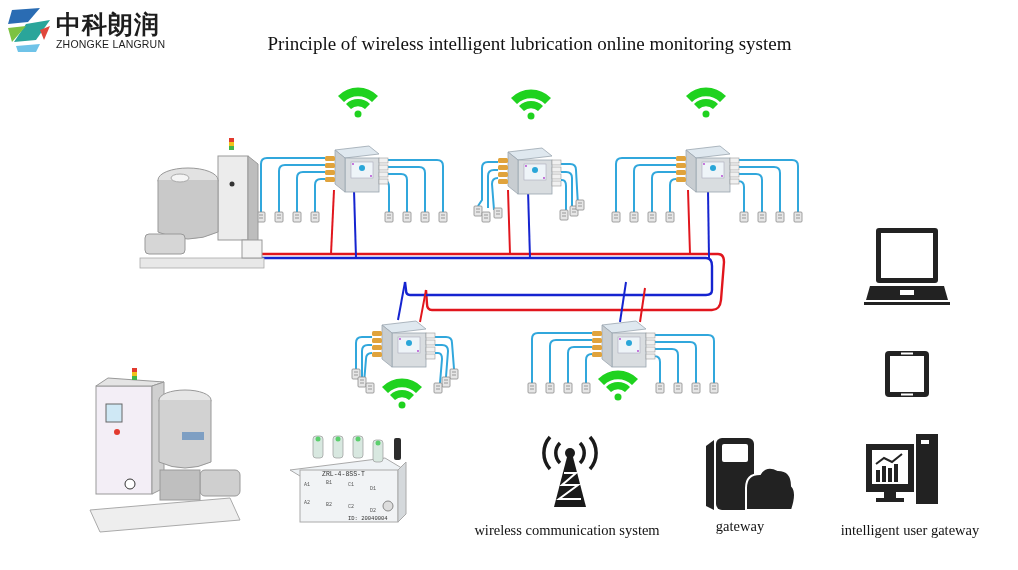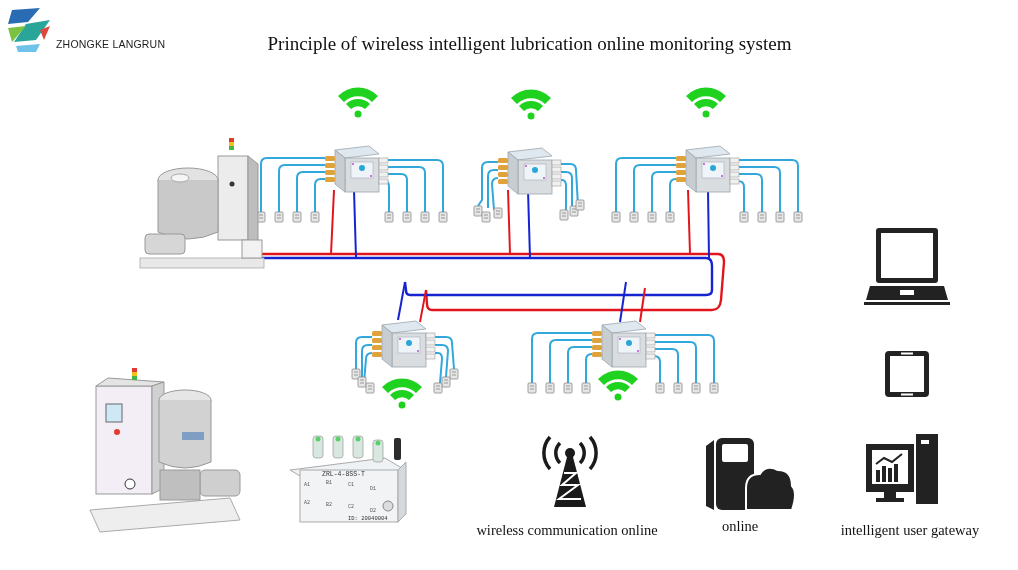--- a/index.html
+++ b/index.html
@@ -20,20 +20,21 @@
 <body>
 
 <div id="logo" class="abs">
   <svg width="48" height="46" viewBox="0 0 48 46">
     <path d="M6 4 L34 2 L22 16 L2 18 Z" fill="#2a6cb3"></path>
     <path d="M20 18 L44 14 L30 34 L8 36 Z" fill="#2aa59a"></path>
     <path d="M2 22 L20 20 L6 36 Z" fill="#7cc242"></path>
     <path d="M34 24 L44 20 L38 34 Z" fill="#e0473c"></path>
     <path d="M10 40 L34 38 L30 46 L12 46 Z" fill="#6fc3e8"></path>
   </svg>
+  <div id="logo-cn">中科朗润</div>
   <div id="logo-en">ZHONGKE LANGRUN</div>
 </div>
 
 <div id="title" class="abs"><span>Principle of wireless intelligent lubrication online monitoring system</span></div>
 
 <svg class="abs" style="left:0;top:0" width="1018" height="570">
   <defs>
     <g id="wifi">
       <path d="M-20 -4 A28 28 0 0 1 20 -4 L14 2 A20 20 0 0 0 -14 2 Z" fill="#1fd21f"></path>
       <path d="M-12 4 A17 17 0 0 1 12 4 L7 9 A10 10 0 0 0 -7 9 Z" fill="#1fd21f"></path>
@@ -292,15 +293,15 @@
   </g>
 
   <g transform="translate(885,351)">
     <rect x="0" y="0" width="44" height="46" rx="4" fill="#222"></rect>
     <rect x="5" y="5" width="34" height="36" fill="#fff"></rect>
     <rect x="16" y="1.5" width="12" height="2" fill="#fff"></rect>
     <rect x="16" y="42.5" width="12" height="2" fill="#fff"></rect>
   </g>
 </svg>
 
-<div id="cap-gateway" class="abs caption">wireless communication online</div>
-<div id="cap-server" class="abs caption">online</div>
+<div id="cap-gateway" class="abs caption">wireless communication system</div>
+<div id="cap-server" class="abs caption">gateway</div>
 <div id="cap-terminal" class="abs caption">intelligent user gateway</div>
 
 </body></html>

